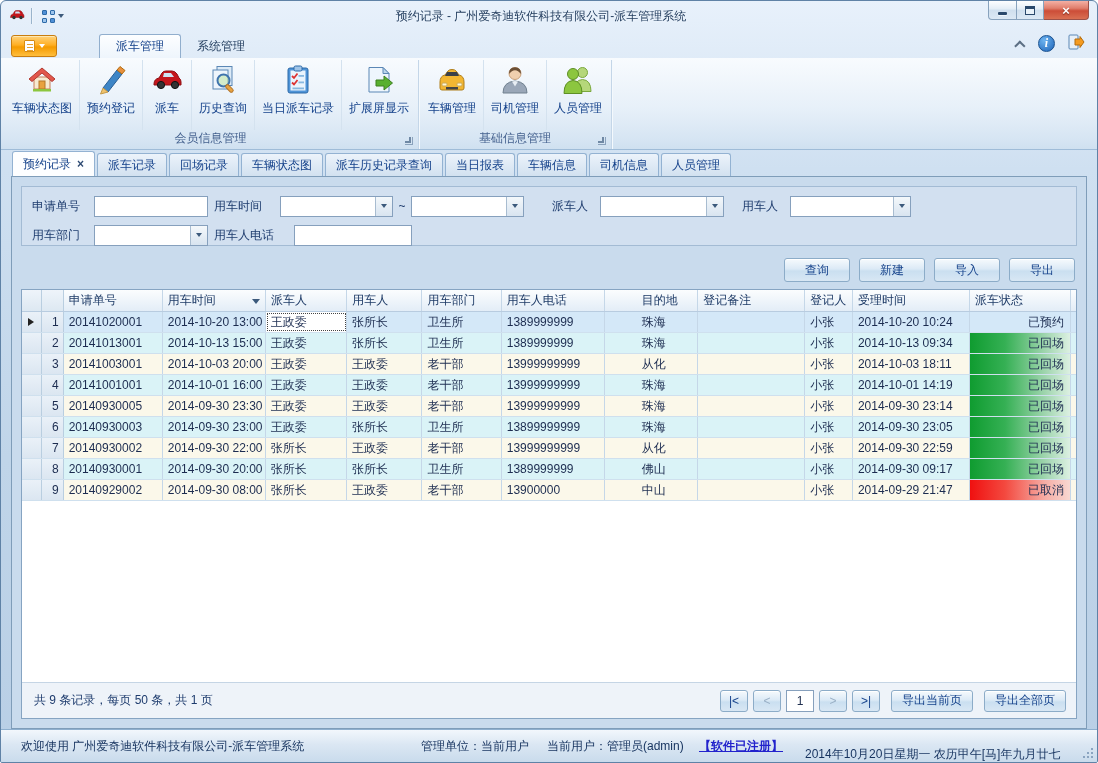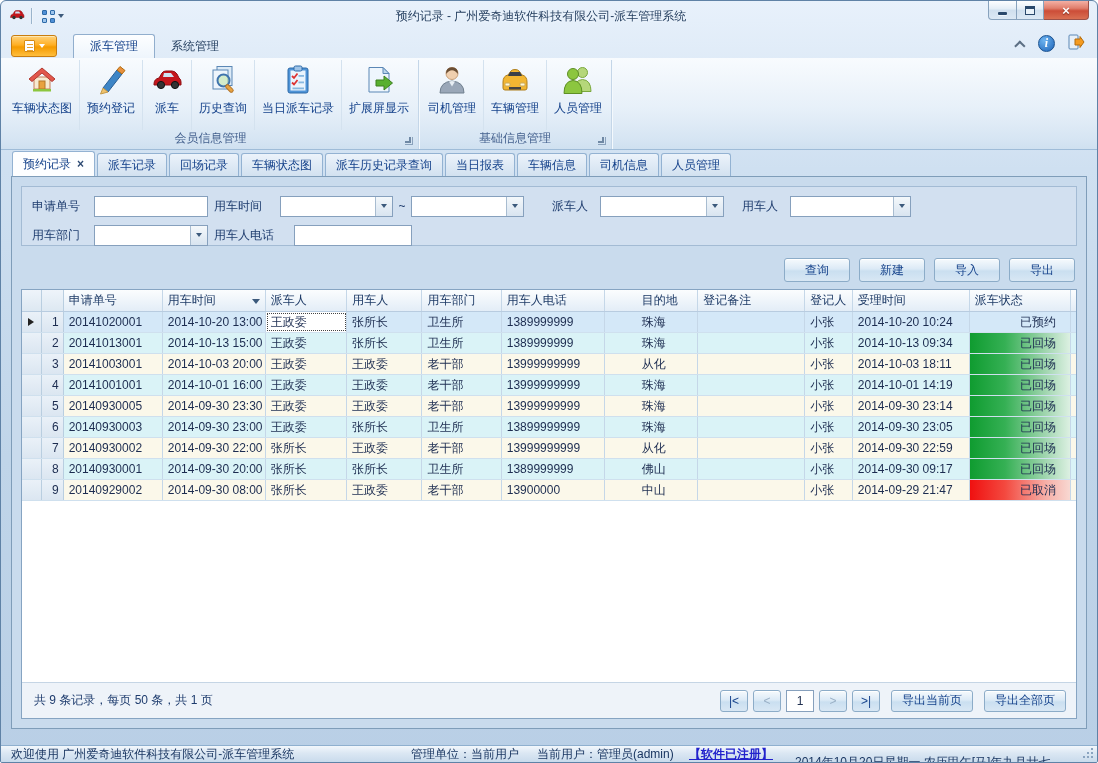--- a/index.html
+++ b/index.html
@@ -33,21 +33,21 @@
 .glyph-close { color:#fff; font-weight:bold; font-size:13px; line-height:1; text-shadow:0 1px 1px #7c2a1c; }
 
 
 .ribbon-tabrow { position:relative; height:27px; display:flex; align-items:flex-end; padding-left:10px; }
 .app-btn { width:46px; height:22px; margin:0 16px 1px 0; border-radius:3px; border:1px solid #c87d10;
   background:linear-gradient(180deg,#ffd27a,#ffaf24 45%,#f59b00 55%,#ffbe3d); display:flex; align-items:center; justify-content:center; gap:4px; box-shadow:inset 0 1px 0 #ffe7b0; }
 .app-icon { width:11px; height:12px; background:#fff; border-radius:1px; border:1px solid #d88c12; position:relative; }
 .app-icon::before { content:""; position:absolute; left:2px; top:3px; width:6px; height:1px; background:#e8a230; box-shadow:0 3px 0 #e8a230, 0 6px 0 #e8a230; }
 .app-btn .caret-down { border-top-color:#fff; }
 .rtab { height:24px; padding:0 16px; display:flex; align-items:center; color:#1e395b; }
-.rtab.active { background:linear-gradient(180deg,#fdfeff,#eef5fc); border:1px solid #91aecd; border-bottom:none; border-radius:3px 3px 0 0; color:#15428b; }
+.rtab.active { background:linear-gradient(180deg,#fdfeff,#eef5fc); border:1px solid #91aecd; border-bottom:none; border-radius:3px 3px 0 0; color:#15428b;margin-left:26px; }
 .ribbon-right { position:absolute; right:12px; bottom:4px; display:flex; align-items:center; gap:12px; }
 .chev-up { width:8px; height:8px; border-top:2px solid #5c6f84; border-left:2px solid #5c6f84; transform:rotate(45deg) translateY(3px); }
 .info-icon { width:17px; height:17px; border-radius:50%; background:radial-gradient(circle at 35% 30%,#6db4f0,#1f64b8); border:1px solid #1a518f;
   color:#fff; font-family:"Liberation Serif",serif; font-style:italic; font-weight:bold; font-size:12px; display:flex; align-items:center; justify-content:center; }
 
 
 .ribbon-body { height:92px; background:linear-gradient(180deg,#f8fbfe,#e7f0f9 55%,#d6e5f3 90%,#cfe0f0); border-bottom:1px solid #9fbcd8; display:flex; padding:2px 0 0 2px; }
 .rgroup { display:flex; flex-direction:column; padding:0 2px; border-right:1px solid #c4d6e8; box-shadow:1px 0 0 #f4f9fd; }
 .rbtns { flex:1; display:flex; }
 .rbtn { display:flex; flex-direction:column; align-items:center; padding:3px 7px 0 7px; border-right:1px solid #d4e2ef; cursor:default; }
@@ -96,41 +96,41 @@
 .tbody { flex:1; display:flex; flex-direction:column; }
 .tr { display:flex; height:21px; flex:none; border-bottom:1px solid #cfe0ee; }
 .tbody .tr:nth-child(odd) { background:#fbf8ea; }
 .tbody .tr:nth-child(even) { background:#daf3f7; }
 .tbody .tr.selected { background:#d4e8f8; }
 .td { padding:0 0 0 5px; line-height:20px; border-right:1px solid #c5d7e8; color:#1c2c50; white-space:nowrap; overflow:hidden; }
 .c-ind { width:20px; padding:0; background:linear-gradient(180deg,#eaf1f8,#dbe6f1); border-right:1px solid #b9cee0; display:flex; align-items:center; justify-content:center; }
 .c-num { width:22px; padding:0 4px 0 0; text-align:right; background:linear-gradient(180deg,#eaf1f8,#dbe6f1); border-right:1px solid #b9cee0; }
 .c-order{width:100px;} .c-time{width:104px;} .c-disp{width:82px;} .c-user{width:76px;} .c-dept{width:80px;}
 .c-phone{width:104px;} .c-dest{width:62px;margin-left:32px;} .c-rem{width:108px;} .c-reg{width:48px;} .c-acc{width:118px;}
-.c-status{width:102px; text-align:right; padding-right:14px;}
+.c-status{width:102px; text-align:right; padding-right:6px;}
 .c-fill{flex:1; border-right:none;}
 .row-arrow { display:none; width:0; height:0; border-top:4px solid transparent; border-bottom:4px solid transparent; border-left:6px solid #222; }
 .tr.selected .row-arrow { display:block; }
 .tr.selected .c-disp { background:#fff; outline:1px dotted #444; outline-offset:-2px; }
 .tr.st-returned .c-status { background:linear-gradient(to right,#0f9c30,#35b054 35%,#9fd5ae 75%,#dcf0e2); }
 .tr.st-cancelled .c-status { background:linear-gradient(to right,#f01010,#f3493f 35%,#f6ada5 75%,#f8d8d2); }
 .tbody-fill { flex:1; background:#fff; }
 
 
 .grid-footer { height:36px; flex:none; background:#eef3f9; border-top:1px solid #c5d5e5; display:flex; align-items:center; padding:0 10px; color:#1e3c6e; }
 .rec-summary { margin-left:2px; }
 .pager { margin-left:auto; display:flex; align-items:center; gap:5px; }
 .pg-btn { min-width:28px; height:22px; padding:0; }
 .pg-btn.disabled { color:#9ab0c6; }
 .pg-input { width:28px; height:22px; text-align:center; }
 .exp-btn { margin-left:6px; height:22px; min-width:72px; }
 
 
-.statusbar { position:absolute; left:0; right:0; bottom:0; height:17px; border-top:1px solid #8fb0cf;
-  background:linear-gradient(180deg,#f2f7fc,#dbe7f3 45%,#c9dbec); display:flex; align-items:center; padding:0 10px; color:#15325e; }
+.statusbar { position:absolute; left:0; right:0; bottom:0; height:33px; border-top:1px solid #8fb0cf;
+  background:linear-gradient(180deg,#f2f7fc,#dbe7f3 45%,#c9dbec); display:flex; align-items:center; padding:0 20px; color:#15325e; }
 .sb-welcome { width:400px; }
 .sb-org { width:126px; }
 .sb-user { width:152px; }
 .sb-license { width:104px; color:#2222cc; font-weight:bold; text-decoration:underline; }
 .sb-date { margin-left:2px;margin-top:16px; }
 .grip { position:absolute; right:4px; bottom:4px; width:2px; height:2px; background:#8aa4c0;
   box-shadow:-4px 0 0 #8aa4c0,-8px 0 0 #8aa4c0,0 -4px 0 #8aa4c0,-4px -4px 0 #8aa4c0,0 -8px 0 #8aa4c0; }
 </style>
 </head>
 <body>
@@ -266,39 +266,39 @@
       <div class="rgroup-label">
         <span>会员信息管理</span>
         <span class="launcher"></span>
       </div>
     </div>
     <div class="rgroup">
       <div class="rbtns">
         <div class="rbtn">
           <span class="ricon">
               <svg viewBox="0 0 32 32">
-                <path d="M4 29 Q4 18 16 17 Q28 18 28 29 Z" fill="#9aa7b8" stroke="#70808f"></path>
-                <path d="M13 17.5 L16 22.5 L19 17.5 Q16 16.5 13 17.5 Z" fill="#e8eef4"></path>
-                <circle cx="16" cy="9.5" r="6" fill="#f0cfae" stroke="#c9a07a"></circle>
-                <path d="M16 3.2 Q9.8 3.2 10 10 Q12.8 6.2 16 6.2 Q19.2 6.2 22 10 Q22.2 3.2 16 3.2 Z" fill="#6b4f35"></path>
-              </svg>
-            </span>
-          <span class="rlabel">司机管理</span>
-        </div>
-        <div class="rbtn">
-          <span class="ricon">
-              <svg viewBox="0 0 32 32">
                 <path d="M4 18 Q4 12 9 11 L12 7 Q13 5.5 16 5.5 Q19 5.5 20 7 L23 11 Q28 12 28 18 L28 24 Q28 26 26 26 L6 26 Q4 26 4 24 Z" fill="#f2b632" stroke="#b07f1a"></path>
                 <path d="M11 8 L21 8 L23 12 L9 12 Z" fill="#3a4048"></path>
                 <rect x="6" y="19" width="5" height="3" rx="1" fill="#fff8d8" stroke="#c8a858"></rect>
                 <rect x="21" y="19" width="5" height="3" rx="1" fill="#fff8d8" stroke="#c8a858"></rect>
                 <rect x="10" y="23" width="12" height="2.5" fill="#444"></rect>
               </svg>
             </span>
           <span class="rlabel">车辆管理</span>
+        </div>
+        <div class="rbtn">
+          <span class="ricon">
+              <svg viewBox="0 0 32 32">
+                <path d="M4 29 Q4 18 16 17 Q28 18 28 29 Z" fill="#9aa7b8" stroke="#70808f"></path>
+                <path d="M13 17.5 L16 22.5 L19 17.5 Q16 16.5 13 17.5 Z" fill="#e8eef4"></path>
+                <circle cx="16" cy="9.5" r="6" fill="#f0cfae" stroke="#c9a07a"></circle>
+                <path d="M16 3.2 Q9.8 3.2 10 10 Q12.8 6.2 16 6.2 Q19.2 6.2 22 10 Q22.2 3.2 16 3.2 Z" fill="#6b4f35"></path>
+              </svg>
+            </span>
+          <span class="rlabel">司机管理</span>
         </div>
         <div class="rbtn">
           <span class="ricon">
               <svg viewBox="0 0 32 32">
                 <circle cx="20.5" cy="8.5" r="5" fill="#b5d77a" stroke="#7aa83c"></circle>
                 <path d="M12 27.5 Q12 16 20.5 15.5 Q29 16 29 27.5 Z" fill="#b5d77a" stroke="#7aa83c"></path>
                 <circle cx="11" cy="10" r="5.5" fill="#8cc63f" stroke="#5e8f25"></circle>
                 <path d="M2 29.5 Q2 17 11 16.5 Q20 17 20 29.5 Z" fill="#8cc63f" stroke="#5e8f25"></path>
               </svg>
             </span>

